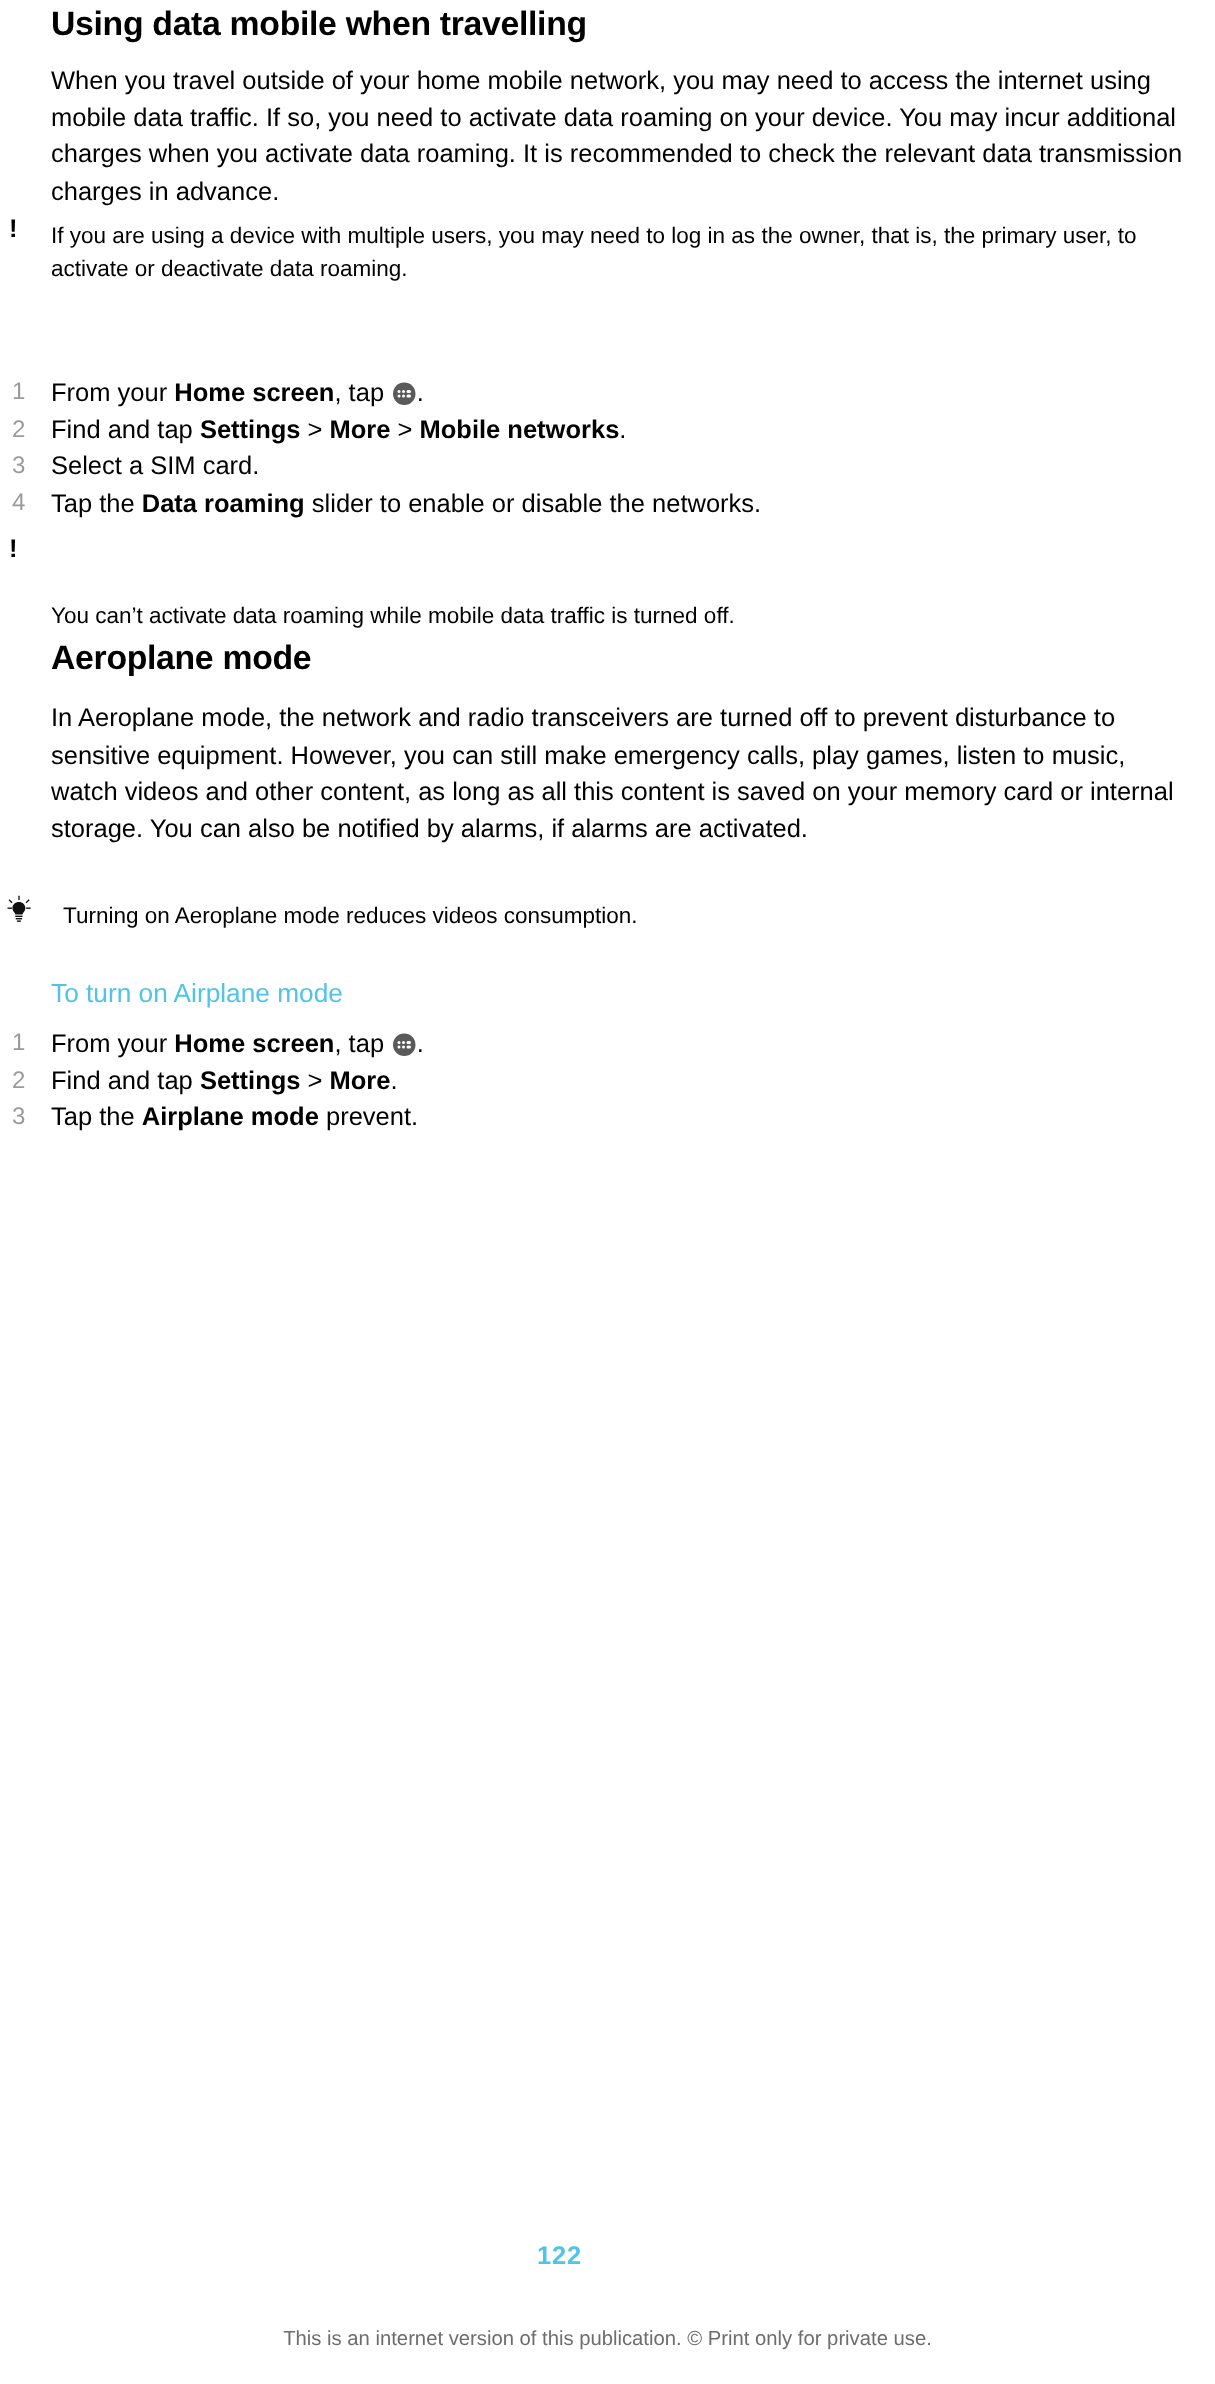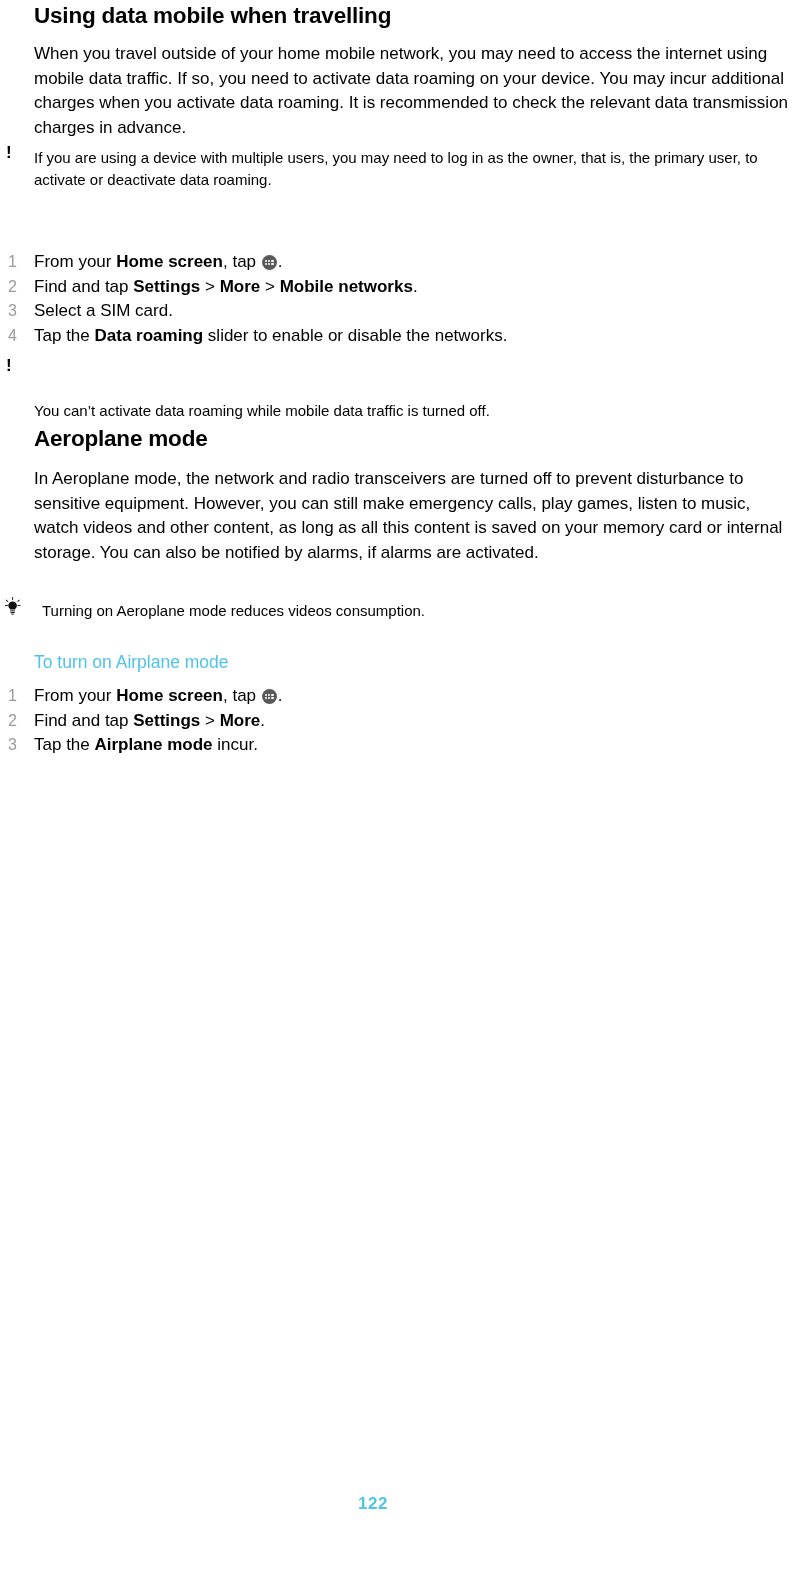--- a/index.html
+++ b/index.html
@@ -228,21 +228,22 @@
       <span class="step-text"><span>From your </span><b>Home screen</b><span>, tap </span><span class="drawer-icon"><i></i><i></i><i></i><i></i><i></i><i></i></span><span>.</span></span>
     </div>
 
     <div class="step">
       <span class="step-num">2</span>
       <span class="step-text"><span>Find and tap </span><b>Settings</b><span> &gt; </span><b>More</b><span>.</span></span>
     </div>
 
     <div class="step">
       <span class="step-num">3</span>
-      <span class="step-text"><span>Tap the </span><b>Airplane mode</b><span> incur.</span></span>
+      <span class="step-text"><span>Tap the </span><b>Airplane mode</b><span> prevent.</span></span>
     </div>
 
   </div>
 
   <div class="page-number">122</div>
 
+  <div class="footer-note">This is an internet version of this publication. © Print only for private use.</div>
 
 </div>
 
 </body></html>

